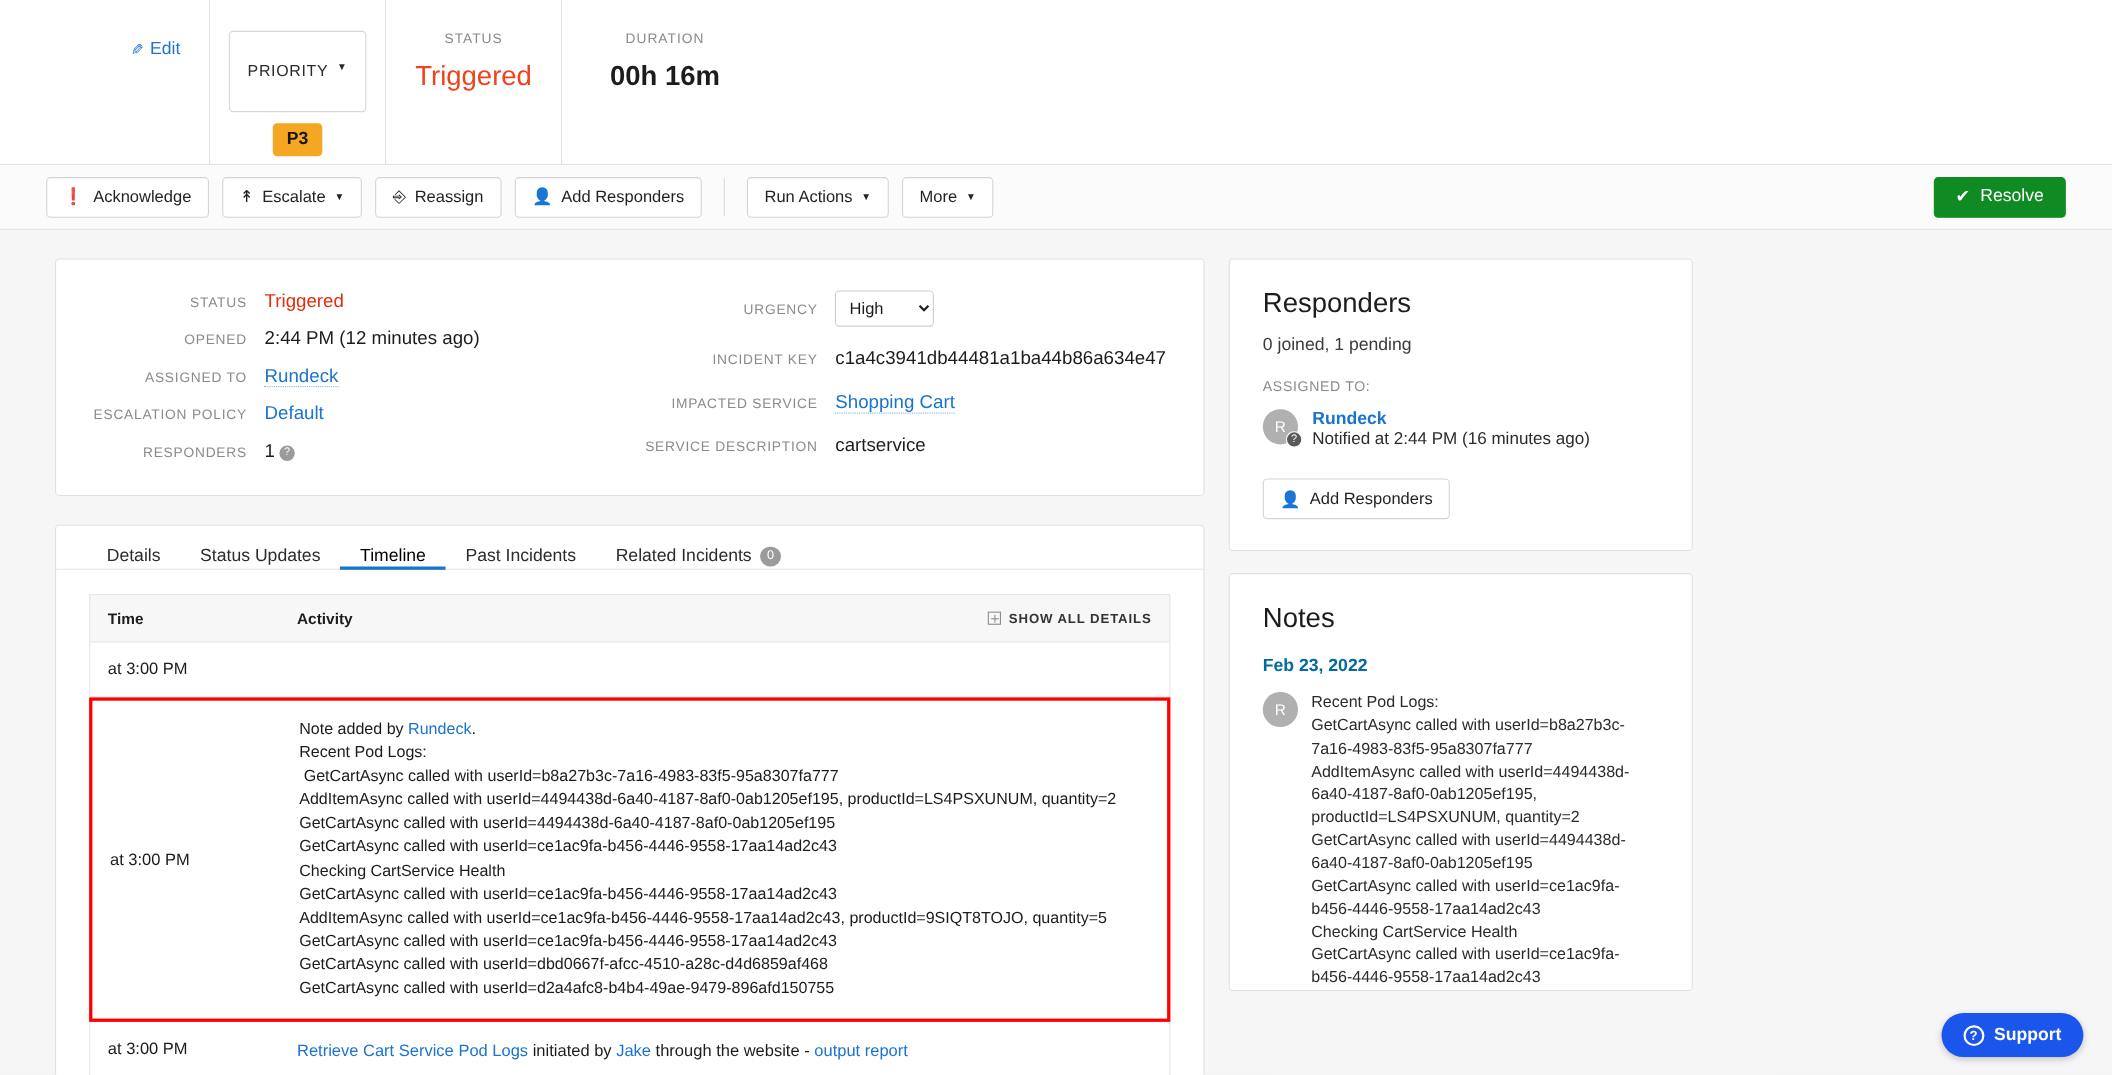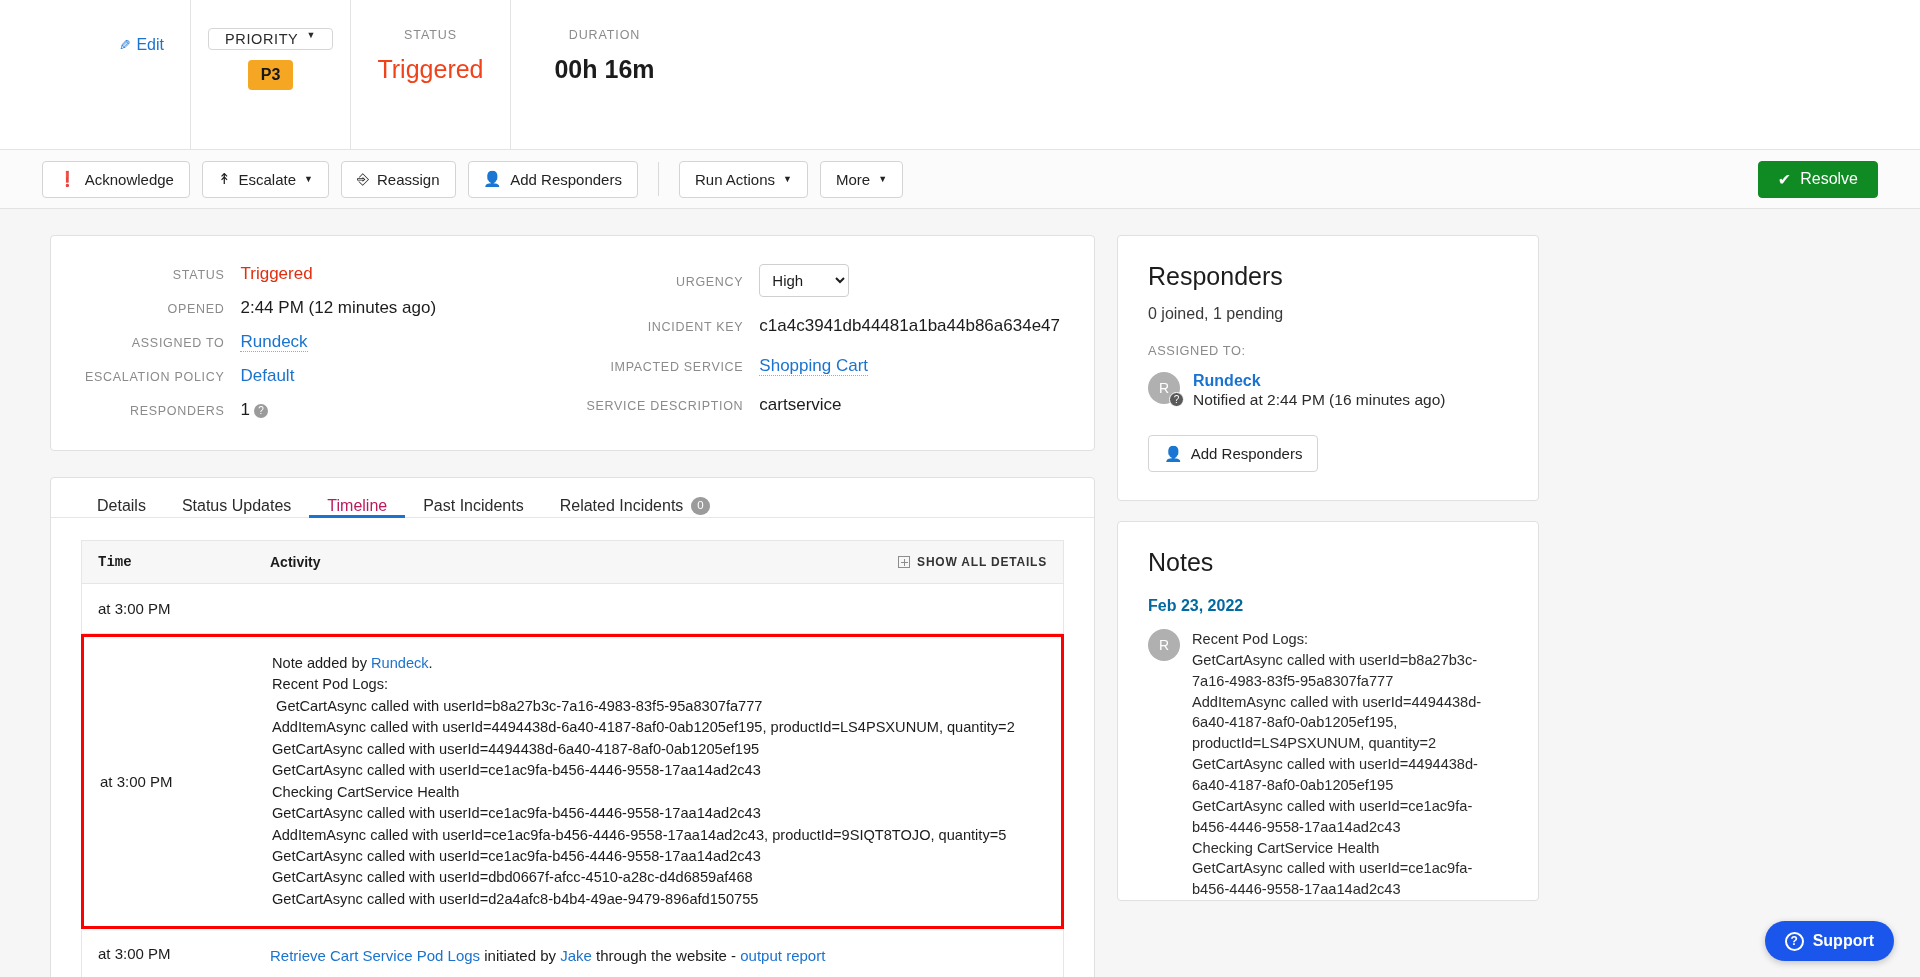--- a/index.html
+++ b/index.html
@@ -57,21 +57,21 @@
     border-left: 1px solid #e3e3e3;
     display: flex; flex-direction: column; align-items: center;
     padding-top: 28px;
   }
   .cell-priority { width: 160px; }
   .cell-status { width: 160px; }
   .cell-duration { width: 188px; }
 
   .priority-btn {
     border: 1px solid #d6d6d6; background: #fff; border-radius: 4px;
-    padding: 2px 16px; font-size: 14.5px; letter-spacing: .6px; color: #2b2b2b;
+    padding: 28px 16px; font-size: 14.5px; letter-spacing: .6px; color: #2b2b2b;
     display: inline-flex; align-items: flex-start; gap: 8px; cursor: pointer;
   }
   .caret { font-size: 9px; line-height: 1; }
   .p3-chip {
     margin-top: 10px; background: #f5a623; color: #161616;
     font-weight: bold; font-size: 16px; padding: 6px 13px; border-radius: 4px;
   }
   .cell-label {
     font-size: 12.5px; letter-spacing: .9px; color: #8b8b8b; text-transform: uppercase;
   }
@@ -142,33 +142,33 @@
   
   .tabs-card { margin-top: 26px; padding: 0 0 0 0; }
   .tabs {
     display: flex; gap: 0; padding: 0 28px; border-bottom: 1px solid #e6e6e6;
   }
   .tab {
     padding: 19px 18px 0; font-size: 16px; color: #2b2b2b; cursor: pointer;
     border-bottom: 3px solid transparent; margin-bottom: -1px;
     display: inline-flex; align-items: center; gap: 8px;
   }
-  .tab.active { color: #be185d; border-bottom-color: #1a73cf; }
+  .tab.active { color: #000000; border-bottom-color: #1a73cf; }
   .tab-count {
     background: #9b9b9b; color: #fff; border-radius: 9px; font-size: 11.5px;
     padding: 2px 6px; line-height: 1.2;
   }
 
   .timeline-wrap { padding: 22px 30px 0; }
   .tl-head {
     display: flex; align-items: center; background: #f7f7f7;
     border: 1px solid #e6e6e6; border-bottom: 1px solid #e6e6e6;
     height: 44px; padding: 0 16px; font-size: 14px; font-weight: bold;
   }
-  .tl-th-time { width: 172px; font-family: Liberation Mono, monospace; }
+  .tl-th-time { width: 172px; }
   .tl-th-activity { flex: 1; }
   .tl-showall {
     color: #333; font-size: 12px; font-weight: bold; letter-spacing: .8px;
     display: inline-flex; align-items: center; gap: 7px; cursor: pointer;
   }
   .plus-box {
     width: 12px; height: 12px; border: 1px solid #8d8d8d; position: relative;
     display: inline-block;
   }
   .plus-box::before, .plus-box::after {

